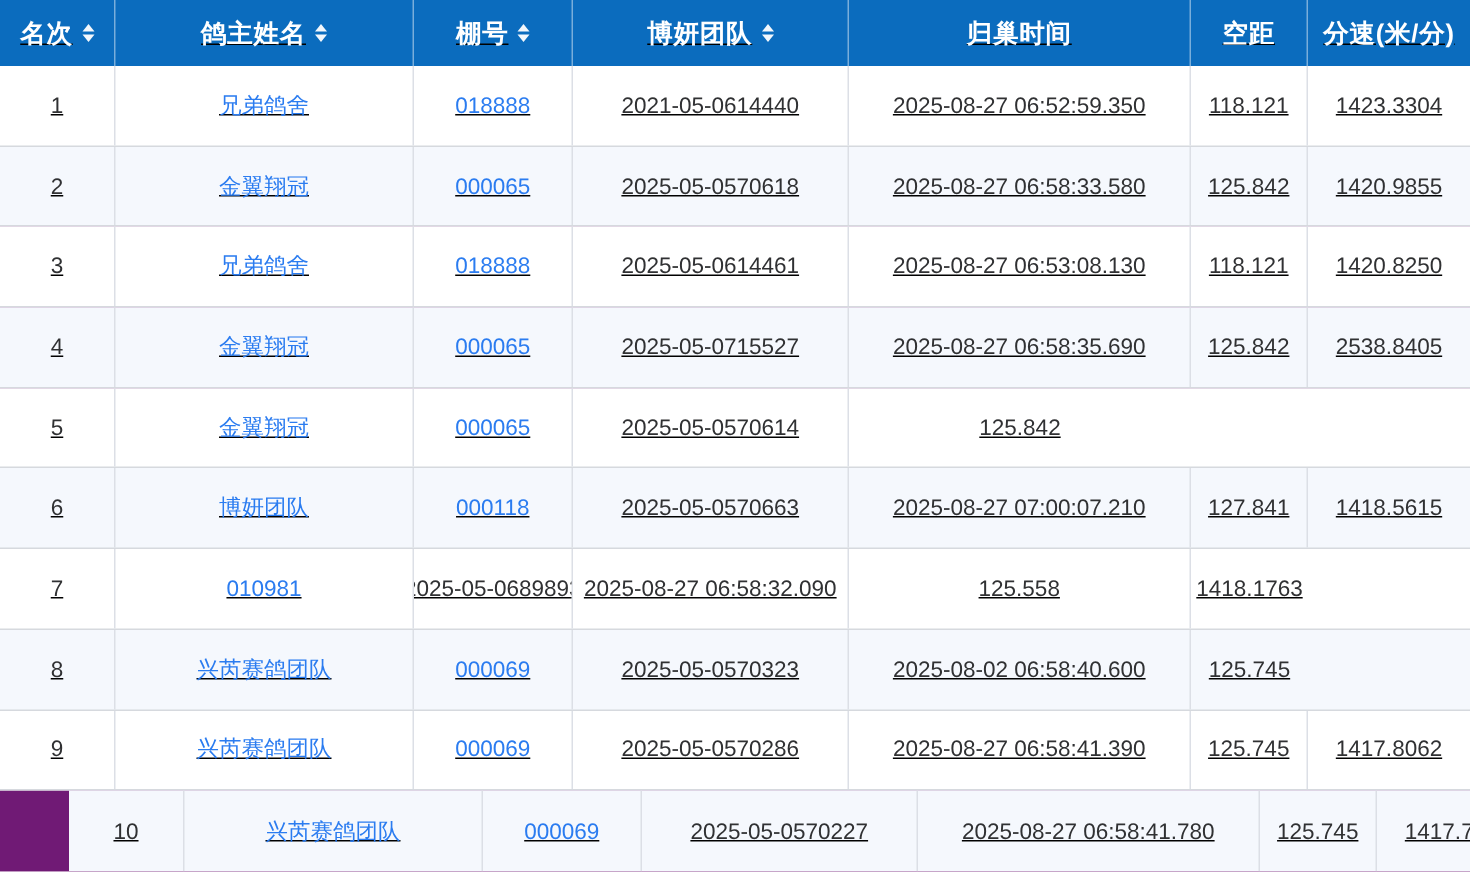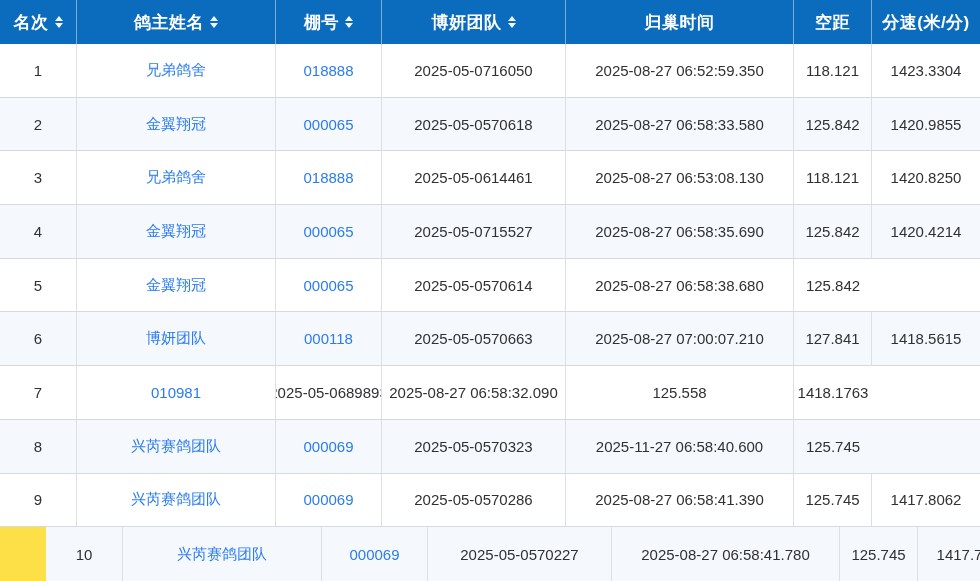--- a/index.html
+++ b/index.html
@@ -5,21 +5,22 @@
   * { box-sizing: border-box; margin: 0; padding: 0; }
   html, body { background: #ffffff; }
   body {
     font-family: "Liberation Sans", "DejaVu Sans", sans-serif;
     width: 980px;
   }
   .table-wrap {
     width: 980px;
     height: 581px;
     overflow: hidden;
-    background: #fde047;
+    background: #701a75;
+    text-decoration: underline;
   }
   .grid-row {
     display: grid;
     grid-template-columns: 77px 199px 106px 184px 228px 78px 108px;
     width: 980px;
   }
   
   .thead {
     height: 44px;
     background: #0b6cbe;
@@ -129,21 +130,21 @@
 
   <div id="table-body">
   <div class="grid-row tr">
     <div class="td">1</div>
     <div class="td">
           <span class="link">兄弟鸽舍</span>
         </div>
     <div class="td">
           <span class="link">018888</span>
         </div>
-    <div class="td">2025-05-0716050</div>
+    <div class="td">2021-05-0614440</div>
     <div class="td">2025-08-27 06:52:59.350</div>
     <div class="td">118.121</div>
     <div class="td">1423.3304</div>
   </div>
 
   <div class="grid-row tr">
     <div class="td">2</div>
     <div class="td">
           <span class="link">金翼翔冠</span>
         </div>
@@ -174,33 +175,32 @@
     <div class="td">4</div>
     <div class="td">
           <span class="link">金翼翔冠</span>
         </div>
     <div class="td">
           <span class="link">000065</span>
         </div>
     <div class="td">2025-05-0715527</div>
     <div class="td">2025-08-27 06:58:35.690</div>
     <div class="td">125.842</div>
-    <div class="td">1420.4214</div>
+    <div class="td">2538.8405</div>
   </div>
 
   <div class="grid-row tr">
     <div class="td">5</div>
     <div class="td">
           <span class="link">金翼翔冠</span>
         </div>
     <div class="td">
           <span class="link">000065</span>
         </div>
     <div class="td">2025-05-0570614</div>
-    <div class="td">2025-08-27 06:58:38.680</div>
     <div class="td">125.842</div>
   </div>
 
   <div class="grid-row tr">
     <div class="td">6</div>
     <div class="td">
           <span class="link">博妍团队</span>
         </div>
     <div class="td">
           <span class="link">000118</span>
@@ -224,21 +224,21 @@
 
   <div class="grid-row tr">
     <div class="td">8</div>
     <div class="td">
           <span class="link">兴芮赛鸽团队</span>
         </div>
     <div class="td">
           <span class="link">000069</span>
         </div>
     <div class="td">2025-05-0570323</div>
-    <div class="td">2025-11-27 06:58:40.600</div>
+    <div class="td">2025-08-02 06:58:40.600</div>
     <div class="td">125.745</div>
   </div>
 
   <div class="grid-row tr">
     <div class="td">9</div>
     <div class="td">
           <span class="link">兴芮赛鸽团队</span>
         </div>
     <div class="td">
           <span class="link">000069</span>

